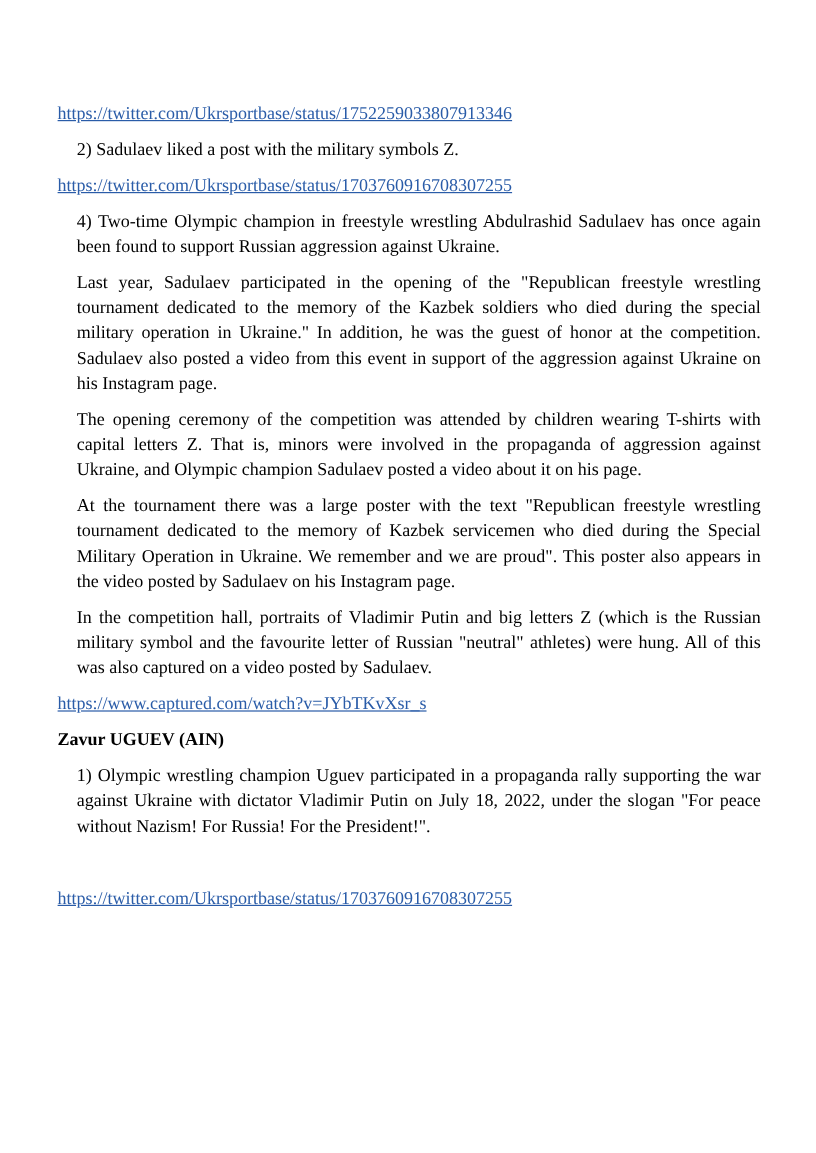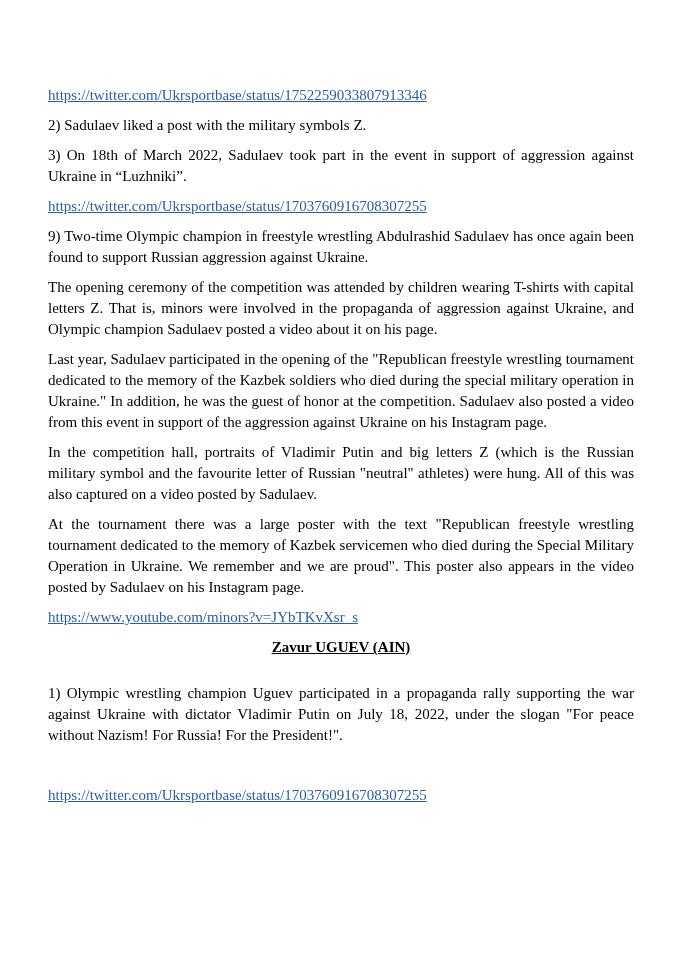--- a/index.html
+++ b/index.html
@@ -14,32 +14,31 @@
     box-sizing: border-box;
     background: #ffffff;
     padding: 85px 46px 20px 48px;
     overflow: hidden;
     font-family: "Liberation Serif", "DejaVu Serif", serif;
     font-size: 15px;
     line-height: 21px;
     color: #000000;
   }
   .para {
-    margin: 0 0 9px 0;
+    margin: 0 0 9px 16px;
     text-align: justify;
   }
   .link-para {
     margin: 0 0 9px 0;
     text-align: left;
   }
   .heading {
-    margin: 0 0 25px 0;
+    margin: 0 0 9px 0;
     font-weight: bold;
-    text-align: center;
-    text-decoration: underline;
+    text-align: left;
   }
   .spacer {
     margin: 0 0 9px 0;
     height: 21px;
   }
   a.link {
     color: #2a5ca8;
     text-decoration: underline;
     cursor: pointer;
   }
@@ -47,36 +46,35 @@
 </head>
 <body>
 
 <div class="page">
 
   <p class="link-para"><a class="link" href="#">https://twitter.com/Ukrsportbase/status/1752259033807913346</a></p>
 
   <p class="para">2) Sadulaev liked a post with the military symbols Z.</p>
 
 
-  <p class="para">3) On 18th of March 2022, Sadulaev took part in the event in support of aggression against Ukraine in “Luzhniki”.</p>
 
 
   <p class="link-para"><a class="link" href="#">https://twitter.com/Ukrsportbase/status/1703760916708307255</a></p>
 
-  <p class="para">9) Two-time Olympic champion in freestyle wrestling Abdulrashid Sadulaev has once again been found to support Russian aggression against Ukraine.</p>
+  <p class="para">4) Two-time Olympic champion in freestyle wrestling Abdulrashid Sadulaev has once again been found to support Russian aggression against Ukraine.</p>
+
+  <p class="para">Last year, Sadulaev participated in the opening of the "Republican freestyle wrestling tournament dedicated to the memory of the Kazbek soldiers who died during the special military operation in Ukraine." In addition, he was the guest of honor at the competition. Sadulaev also posted a video from this event in support of the aggression against Ukraine on his Instagram page.</p>
 
   <p class="para">The opening ceremony of the competition was attended by children wearing T-shirts with capital letters Z. That is, minors were involved in the propaganda of aggression against Ukraine, and Olympic champion Sadulaev posted a video about it on his page.</p>
 
-  <p class="para">Last year, Sadulaev participated in the opening of the "Republican freestyle wrestling tournament dedicated to the memory of the Kazbek soldiers who died during the special military operation in Ukraine." In addition, he was the guest of honor at the competition. Sadulaev also posted a video from this event in support of the aggression against Ukraine on his Instagram page.</p>
+  <p class="para">At the tournament there was a large poster with the text "Republican freestyle wrestling tournament dedicated to the memory of Kazbek servicemen who died during the Special Military Operation in Ukraine. We remember and we are proud". This poster also appears in the video posted by Sadulaev on his Instagram page.</p>
 
   <p class="para">In the competition hall, portraits of Vladimir Putin and big letters Z (which is the Russian military symbol and the favourite letter of Russian "neutral" athletes) were hung. All of this was also captured on a video posted by Sadulaev.</p>
 
-  <p class="para">At the tournament there was a large poster with the text "Republican freestyle wrestling tournament dedicated to the memory of Kazbek servicemen who died during the Special Military Operation in Ukraine. We remember and we are proud". This poster also appears in the video posted by Sadulaev on his Instagram page.</p>
-
-  <p class="link-para"><a class="link" href="#">https://www.youtube.com/minors?v=JYbTKvXsr_s</a></p>
+  <p class="link-para"><a class="link" href="#">https://www.captured.com/watch?v=JYbTKvXsr_s</a></p>
 
   <p class="heading">Zavur UGUEV (AIN)</p>
 
   <p class="para">1) Olympic wrestling champion Uguev participated in a propaganda rally supporting the war against Ukraine with dictator Vladimir Putin on July 18, 2022, under the slogan "For peace without Nazism! For Russia! For the President!".</p>
 
   <p class="spacer"></p>
 
   <p class="link-para"><a class="link" href="#">https://twitter.com/Ukrsportbase/status/1703760916708307255</a></p>
 
 </div>

